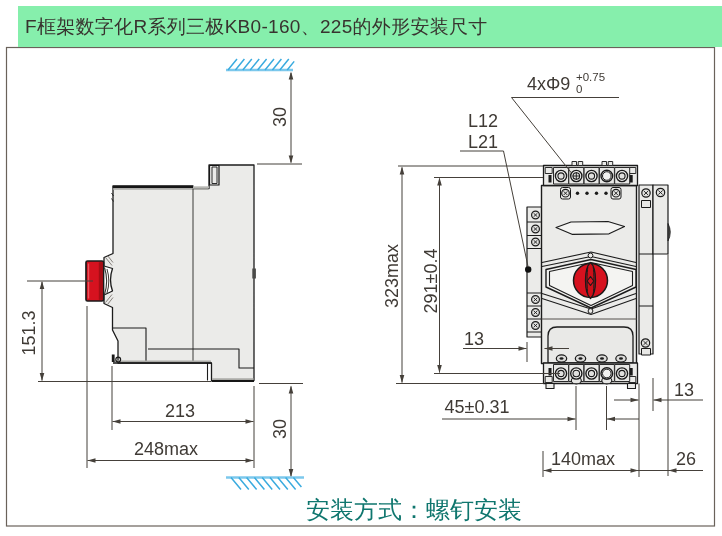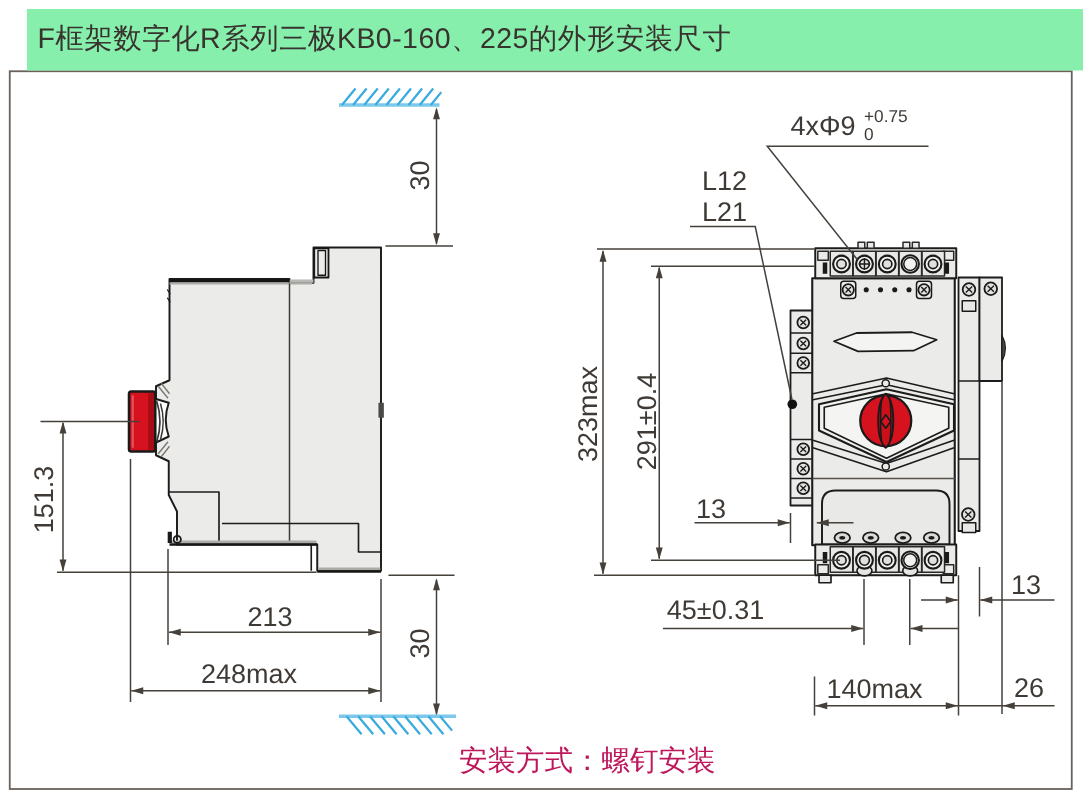--- a/index.html
+++ b/index.html
@@ -1,20 +1,20 @@
 <!DOCTYPE html>
 <html><head>
 <meta charset="utf-8">
 <style>
   html,body{margin:0;padding:0;background:#fff;}
   .page{position:relative;width:722px;height:536px;background:#fff;overflow:hidden;
         font-family:"Liberation Sans","DejaVu Sans",sans-serif;}
   .titlebar{position:absolute;left:18px;top:6px;width:709px;height:41px;background:#86efac;}
   .titlebar .t{position:absolute;left:7px;top:0;line-height:41px;font-size:19px;color:#38332f;letter-spacing:0.3px;}
-  .caption{position:absolute;left:306px;top:494px;font-size:19px;color:#be185d;letter-spacing:0;}
+  .caption{position:absolute;left:306px;top:494px;font-size:24px;color:#0f766e;letter-spacing:0;}
   svg{position:absolute;left:0;top:0;}
   svg text{font-family:"Liberation Sans","DejaVu Sans",sans-serif;font-size:18px;fill:#3f3a35;}
   svg text.small{font-size:11.5px;}
 </style>
 </head>
 <body>
 
 <div class="page">
 
   <svg width="722" height="536" viewBox="0 0 722 536">

